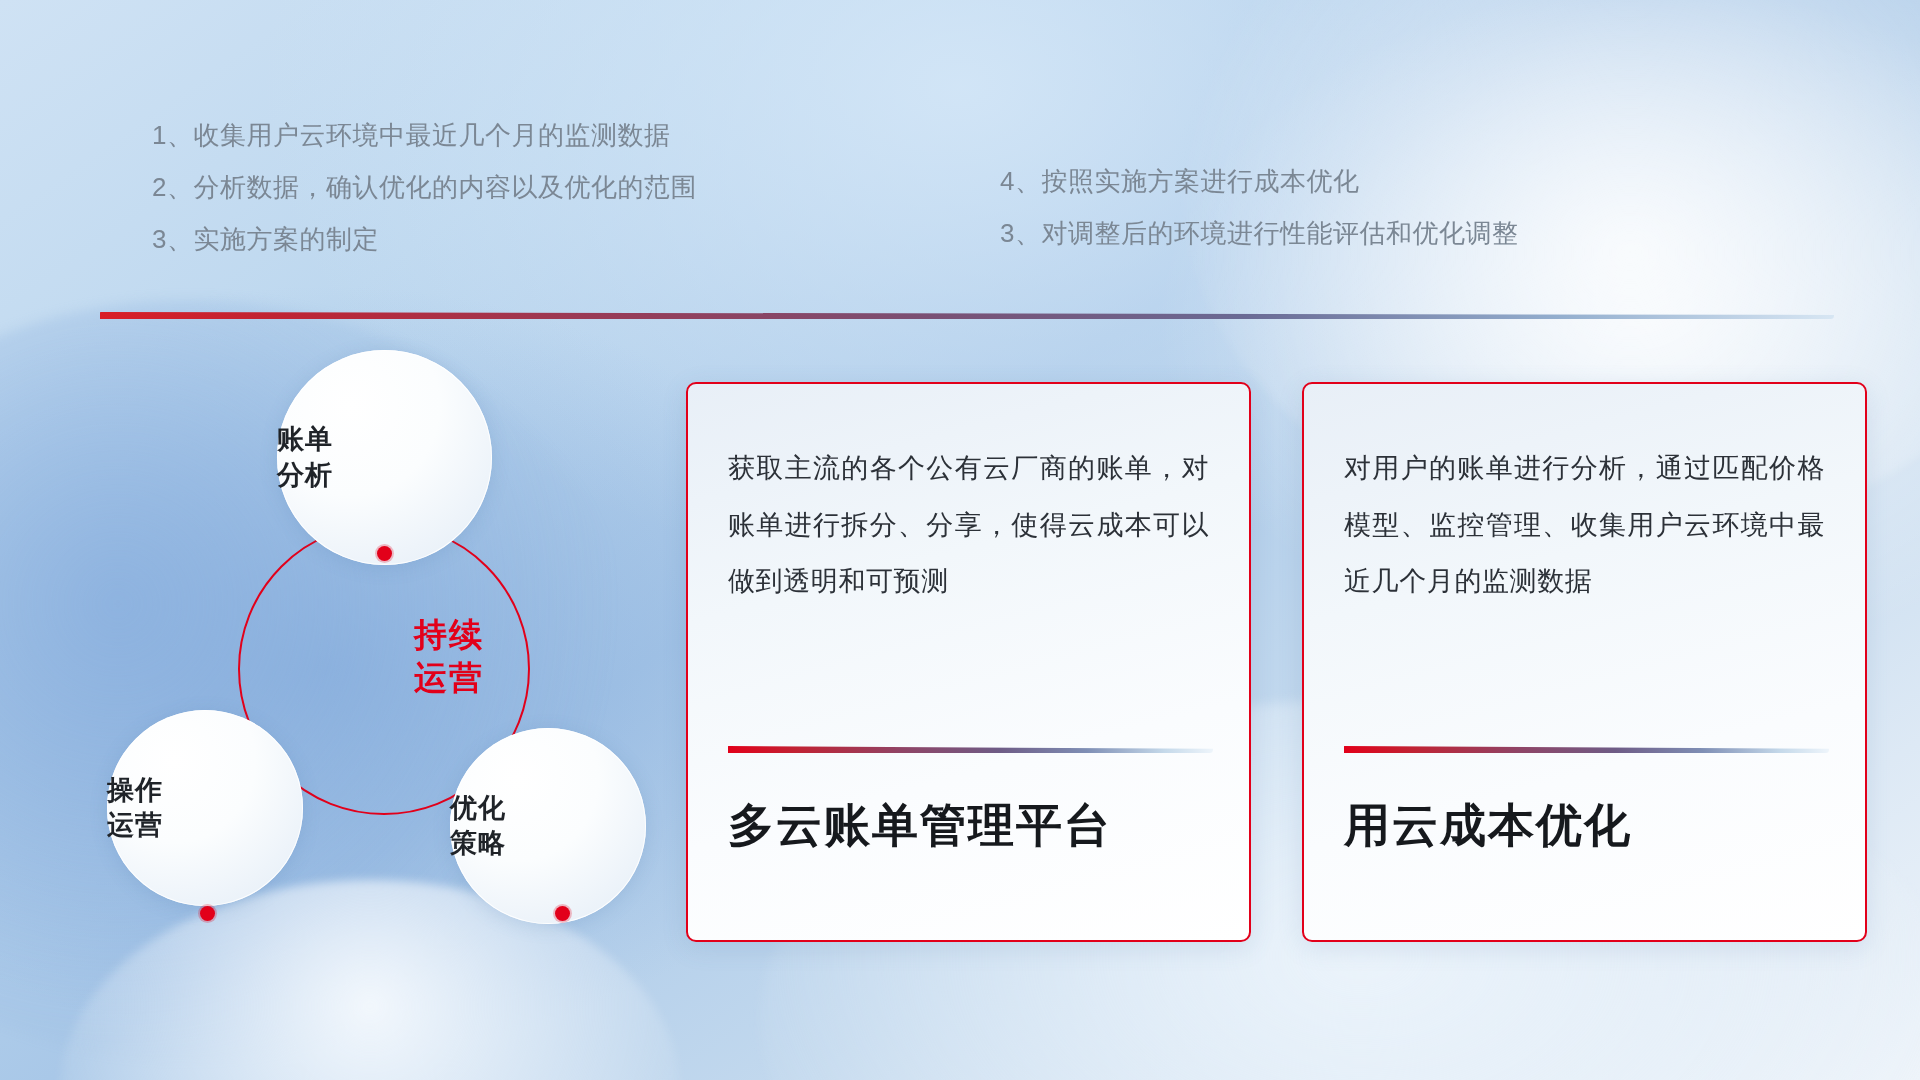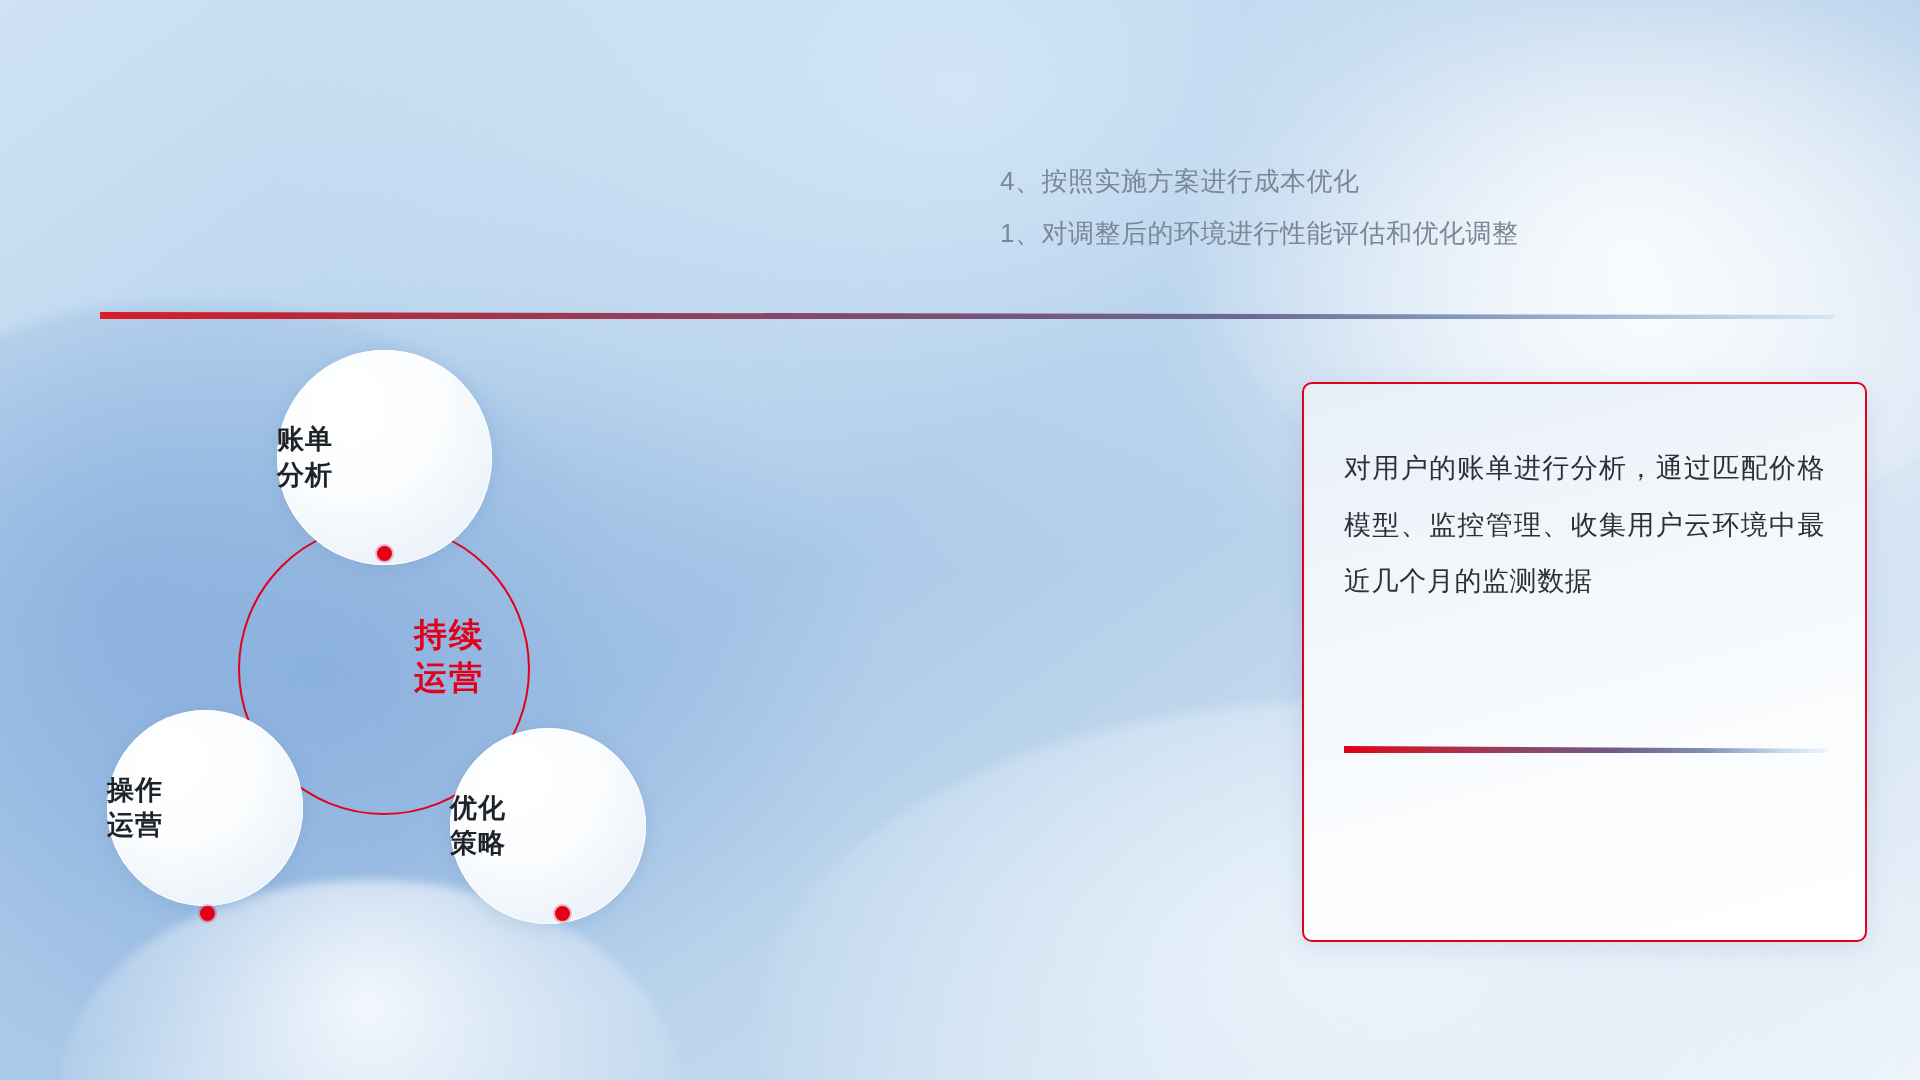--- a/index.html
+++ b/index.html
@@ -173,24 +173,29 @@
 </head>
 <body>
 
 <div id="slide">
 
   <div class="bg-blob blob-a"></div>
   <div class="bg-blob blob-b"></div>
   <div class="bg-blob blob-c"></div>
   <div class="bg-blob blob-d"></div>
 
+  <div class="bullets" id="bullets-left">
+    <div class="line">1、收集用户云环境中最近几个月的监测数据</div>
+    <div class="line">2、分析数据，确认优化的内容以及优化的范围</div>
+    <div class="line">3、实施方案的制定</div>
+  </div>
 
   <div class="bullets" id="bullets-right">
     <div class="line">4、按照实施方案进行成本优化</div>
-    <div class="line">1、对调整后的环境进行性能评估和优化调整</div>
+    <div class="line">3、对调整后的环境进行性能评估和优化调整</div>
   </div>
 
   <div id="top-rule"></div>
 
   <div id="venn">
 
     <div class="big-ring"></div>
 
     <div class="bubble" id="bubble-top">
       <div class="bubble-label">
@@ -216,19 +221,25 @@
     <div class="node-dot" id="dot-top"></div>
     <div class="node-dot" id="dot-left"></div>
     <div class="node-dot" id="dot-right"></div>
 
     <div id="venn-center-label">
       <span>持续</span><br>
       <span>运营</span>
     </div>
   </div>
 
+  <div class="card" id="card-1">
+    <div class="card-body">获取主流的各个公有云厂商的账单，对账单进行拆分、分享，使得云成本可以做到透明和可预测</div>
+    <div class="card-rule"></div>
+    <div class="card-title">多云账单管理平台</div>
+  </div>
 
   <div class="card" id="card-2">
     <div class="card-body">对用户的账单进行分析，通过匹配价格模型、监控管理、收集用户云环境中最近几个月的监测数据</div>
     <div class="card-rule"></div>
+    <div class="card-title">用云成本优化</div>
   </div>
 
 </div>
 
 </body></html>

